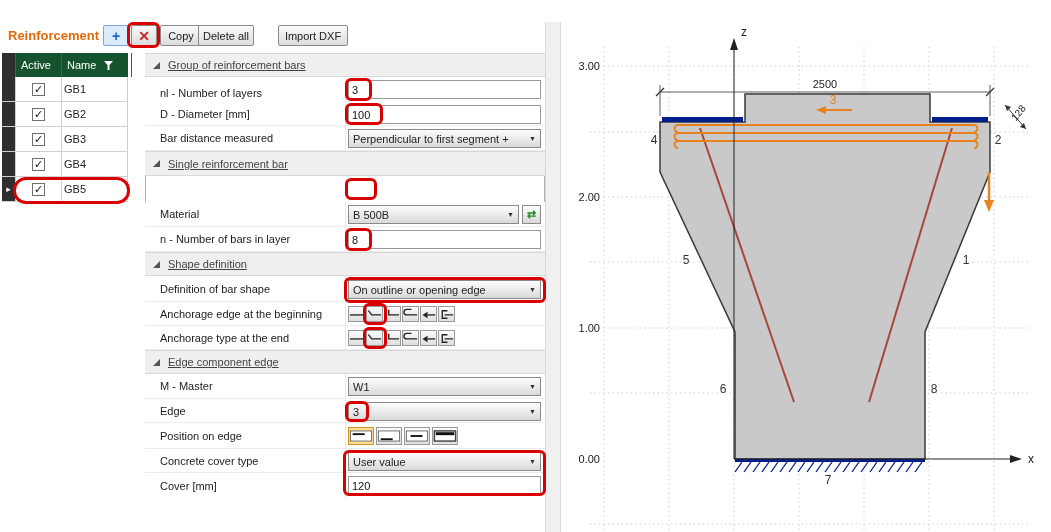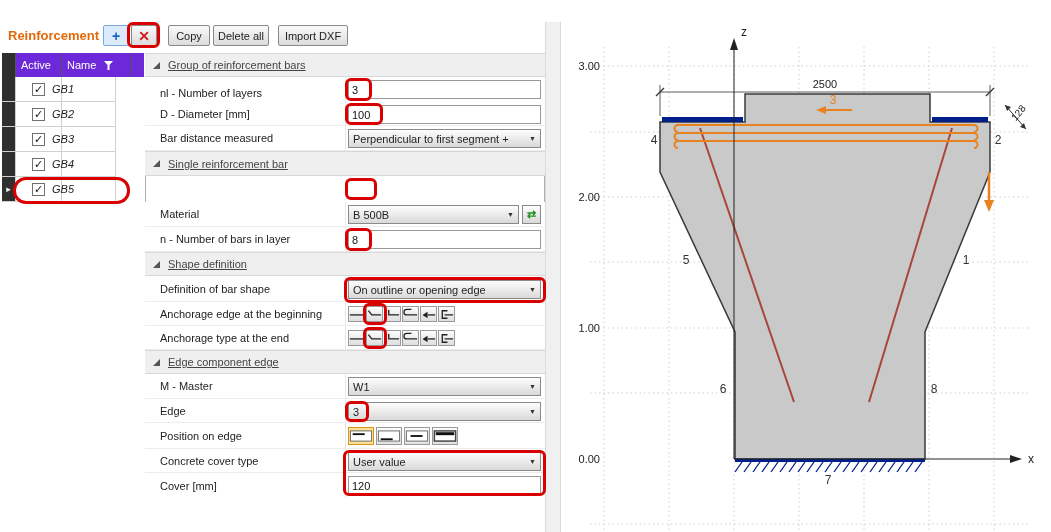--- a/index.html
+++ b/index.html
@@ -10,33 +10,33 @@
   
   .title { position:absolute; left:8px; top:6px; font-size:13px; font-weight:bold; color:#E2690B; }
   .tbtn  { position:absolute; top:3px; height:21px; background:linear-gradient(#fafafa,#dcdcdc);
            border:1px solid #8a8a8a; border-radius:2px; display:flex; align-items:center;
            justify-content:center; font-size:11px; color:#222; cursor:default; }
   .tbtn.icon { width:26px; font-size:14px; font-weight:bold; }
   .tbtn.add  { background:#dcebfb; border-color:#7aa7d8; color:#1464C8; }
   .tbtn.del  { color:#CC2020; }
 
   
-  .thead { position:absolute; left:2px; top:31px; width:142px; height:24px; background:#6d28d9; }
+  .thead { position:absolute; left:2px; top:31px; width:126px; height:24px; background:#14532d; }
   .th    { position:absolute; top:0; height:24px; color:#fff; display:flex; align-items:center;
            padding-left:5px; border-right:1px solid #555; }
   .th.ind    { left:0; width:14px; background:#2f2f2f; }
   .th.active { left:14px; width:46px; }
   .th.name   { left:60px; width:70px; }
   .funnel { margin-left:8px; }
   .trow { position:absolute; left:2px; width:130px; height:25px; background:#fff; }
   .td   { position:absolute; top:0; height:25px; border-right:1px solid #d0d0d0;
           border-bottom:1px solid #d0d0d0; display:flex; align-items:center; }
   .td.ind    { left:0; width:14px; background:#2f2f2f; color:#fff; font-size:9px; justify-content:center; }
   .td.active { left:14px; width:46px; justify-content:center; }
-  .td.name   { left:44px; width:70px; padding-left:6px;font-style:italic; }
+  .td.name   { left:56px; width:70px; padding-left:6px; }
   .cb { width:13px; height:13px; background:#fff; border:1px solid #707070; font-size:11px;
         line-height:11px; text-align:center; color:#111; }
 
   
   .propgrid { position:absolute; left:145px; top:31px; width:400px; height:445px;
               border:1px solid #b0b0b0; background:#fff; }
   .sechdr { position:absolute; left:145px; width:400px; background:#efefef;
             border-top:1px solid #d8d8d8; border-bottom:1px solid #d8d8d8;
             display:flex; align-items:center; color:#444;text-decoration:underline; }
   .tri { width:0; height:0; border-bottom:7px solid #555; border-left:7px solid transparent;
@@ -81,22 +81,22 @@
 
 <div class="app">
 
   <div class="title">Reinforcement</div>
   <div class="tbtn icon add" style="left:103px;width:26px">
     <span>+</span>
   </div>
   <div class="tbtn icon del" style="left:131px;width:26px">
     <span>✕</span>
   </div>
-  <div class="tbtn" style="left:168px;width:42px">Copy</div>
-  <div class="tbtn" style="left:213px;width:56px">Delete all</div>
+  <div class="tbtn" style="left:160px;width:42px">Copy</div>
+  <div class="tbtn" style="left:198px;width:56px">Delete all</div>
   <div class="tbtn" style="left:278px;width:70px">Import DXF</div>
 
   <div class="thead">
     <div class="th ind"></div>
     <div class="th active">Active</div>
     <div class="th name">
       <span>Name</span>
       <svg class="funnel" width="9" height="9" viewBox="0 0 9 9">
         <path d="M0,0 H9 L5.5,4 V9 H3.5 V4 Z" fill="#fff"></path>
       </svg>

